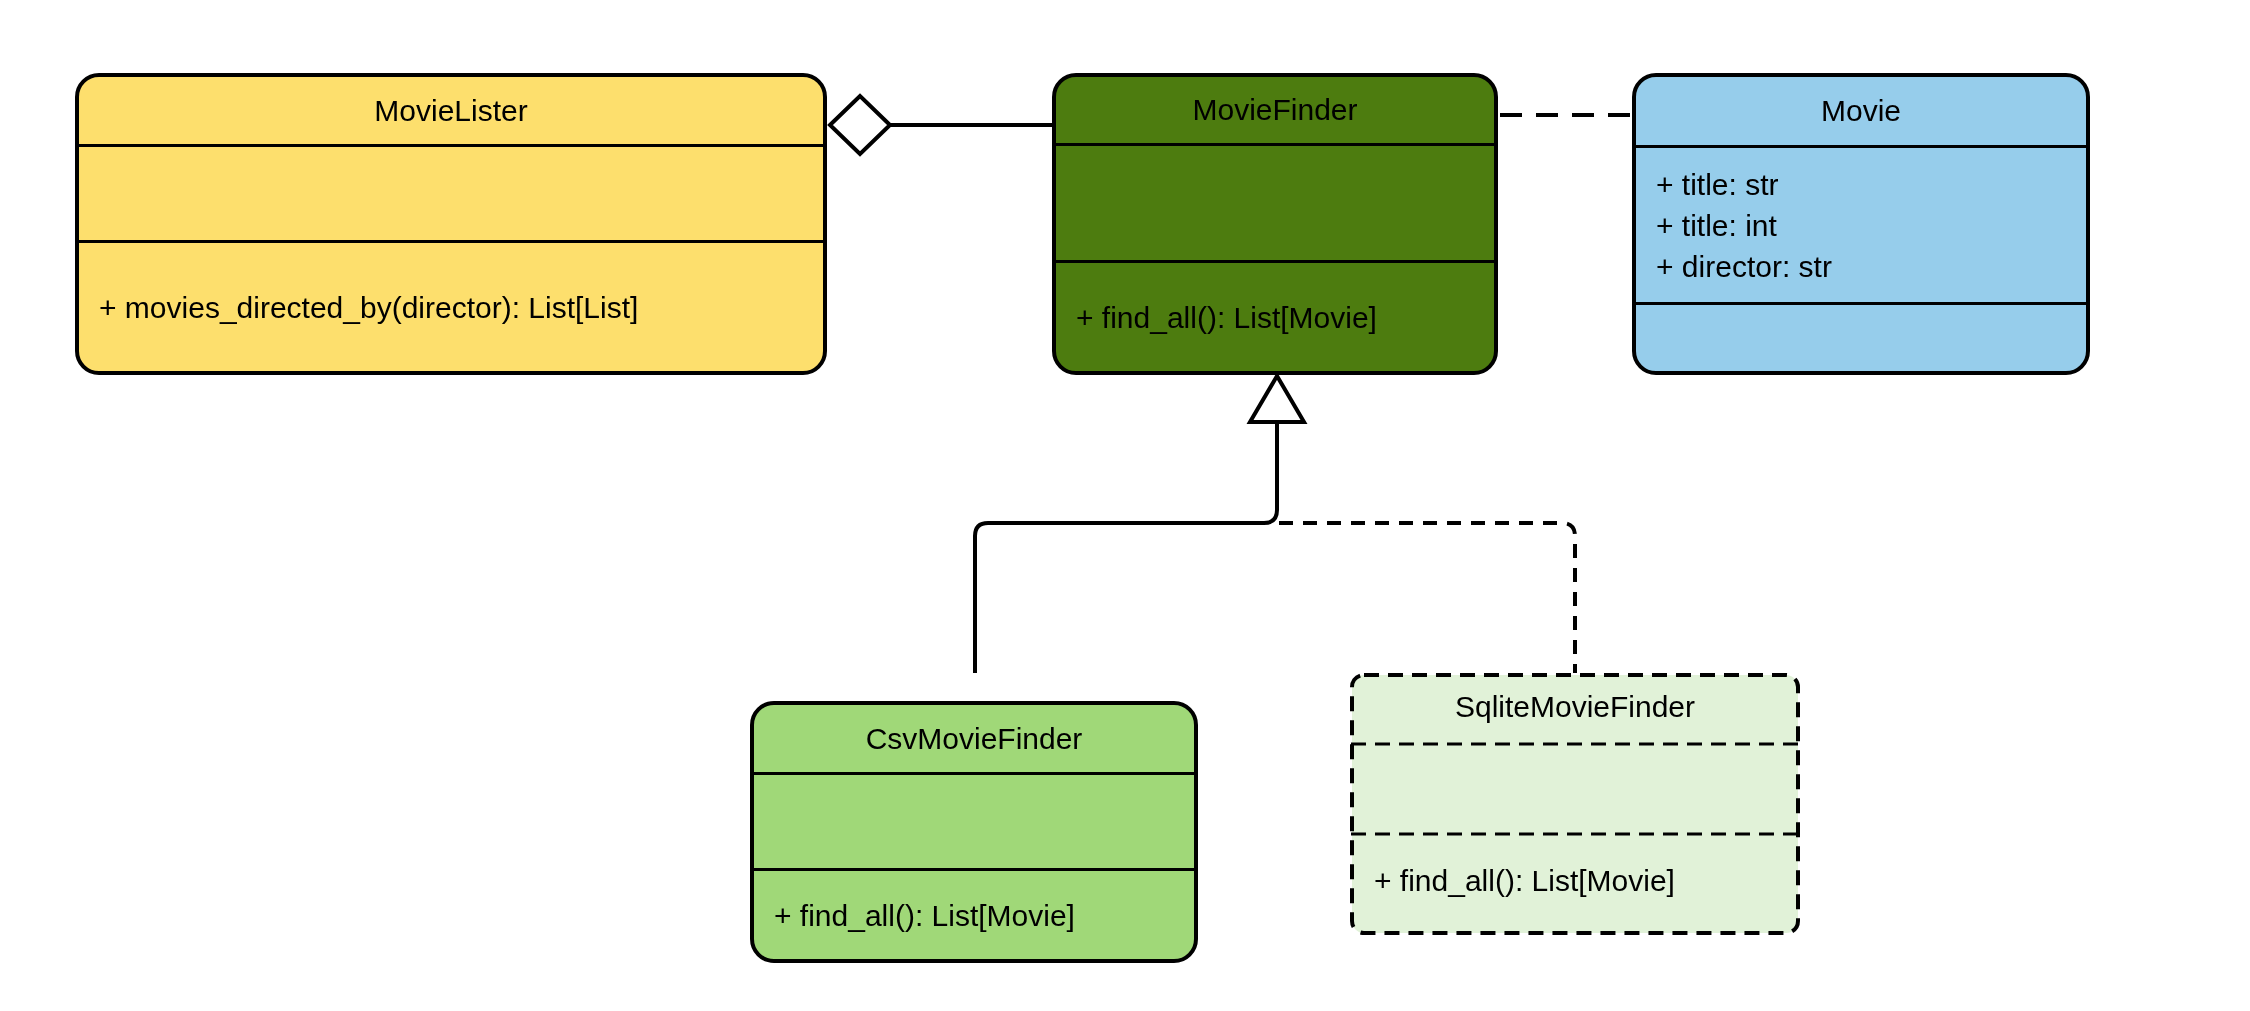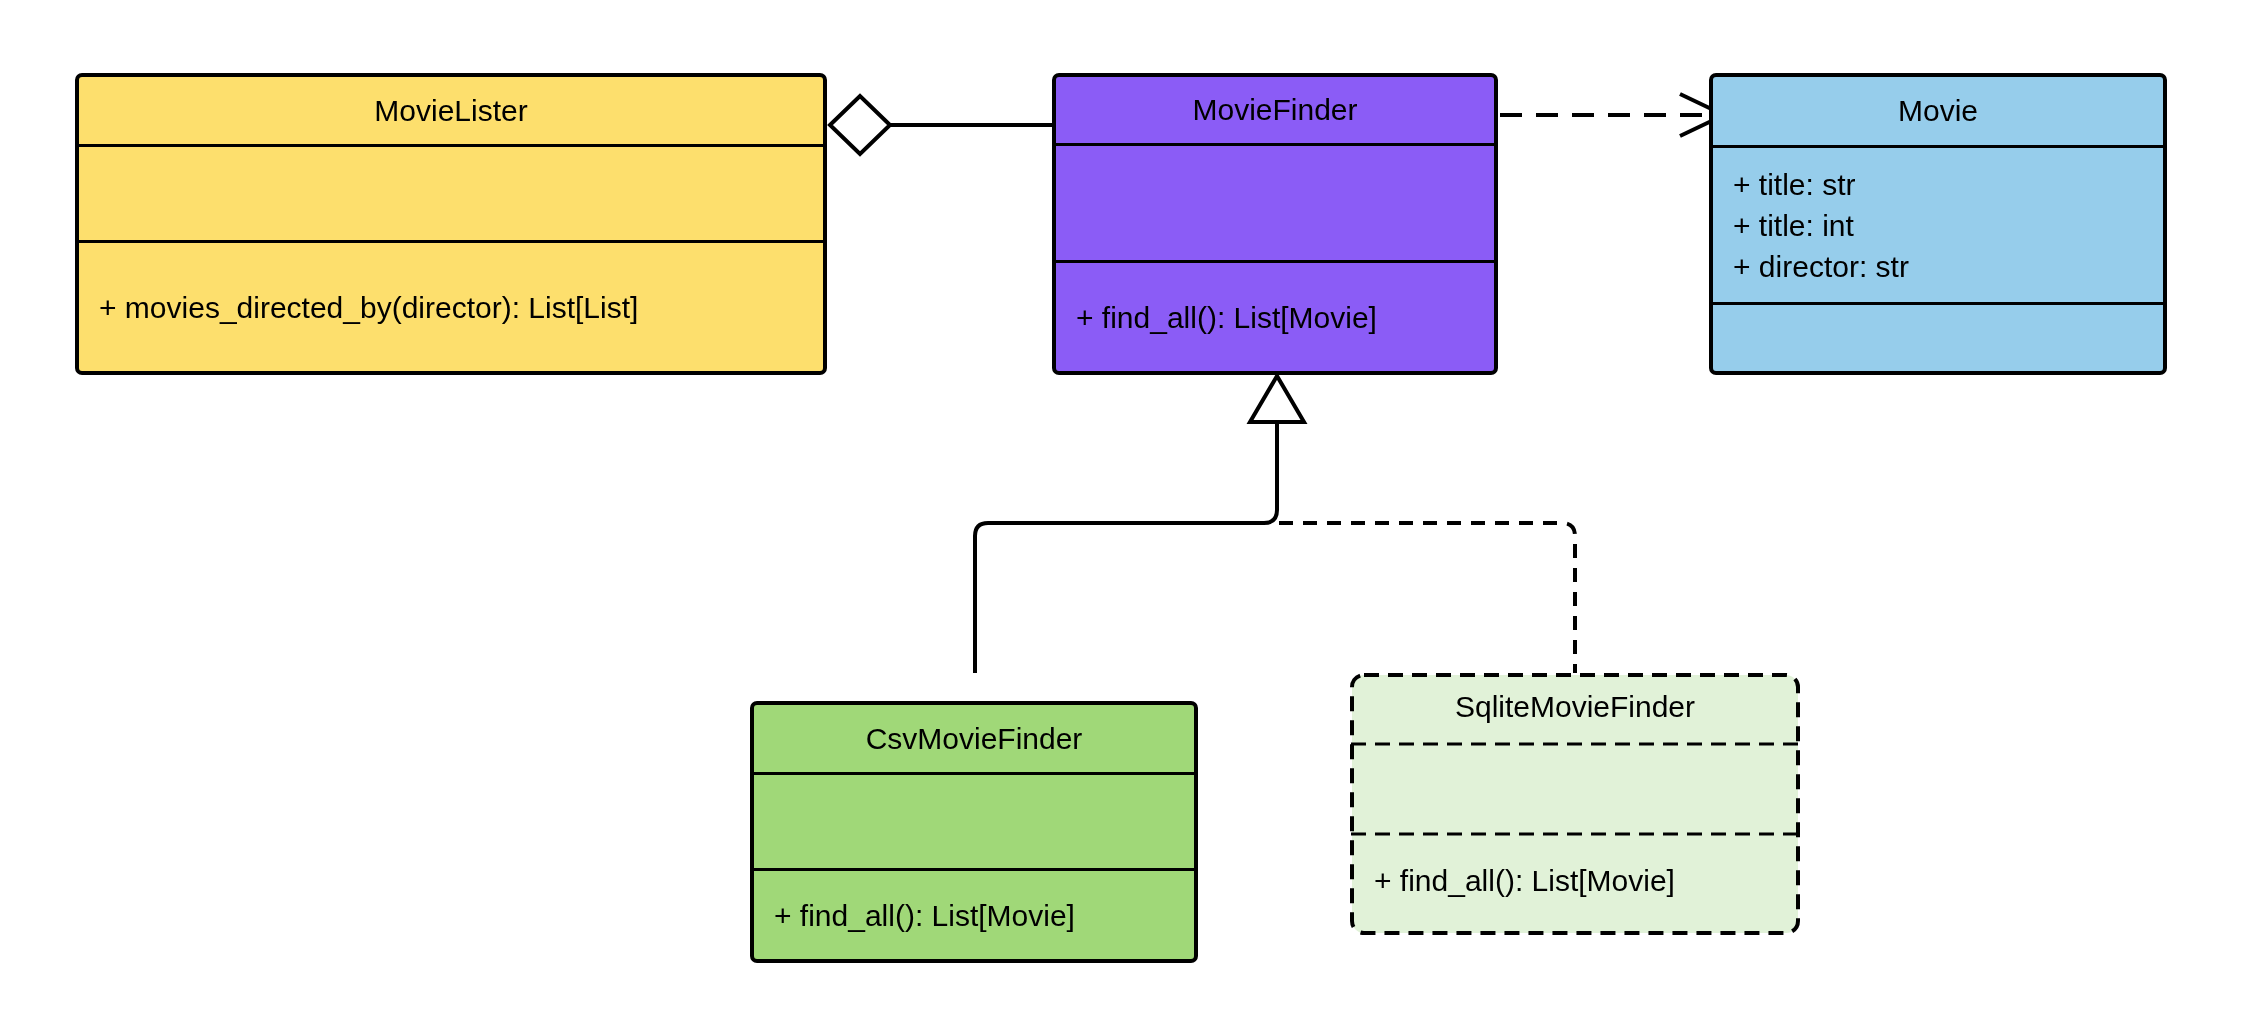--- a/index.html
+++ b/index.html
@@ -15,21 +15,21 @@
   svg.connectors {
     position: absolute;
     left: 0; top: 0;
     width: 2250px; height: 1011px;
     pointer-events: none;
   }
   .uml-class {
     position: absolute;
     box-sizing: border-box;
     border: 4px solid #000000;
-    border-radius: 7px;
+    border-radius: 24px;
     display: flex;
     flex-direction: column;
     overflow: hidden;
   }
   .uml-class.ghost {
     border-color: transparent;
     background: transparent;
   }
   .hdr {
     flex: 0 0 auto;
@@ -88,31 +88,31 @@
   <div class="uml-class" style="left: 75px; top: 73px; width: 752px; height: 302px; background-color: rgb(253, 223, 109);">
     <div class="hdr" style="height:67px">
       <span>MovieLister</span>
     </div>
     <div class="sec" style="height:96px"></div>
     <div class="sec grow">
       <div class="member">+ movies_directed_by(director): List[List]</div>
     </div>
   </div>
 
-  <div class="uml-class" style="left: 1052px; top: 73px; width: 446px; height: 302px; background-color: #8b5cf6;">
+  <div class="uml-class" style="left: 1052px; top: 73px; width: 446px; height: 302px; background-color: #4d7c0f;">
     <div class="hdr" style="height:66px">
       <span>MovieFinder</span>
     </div>
     <div class="sec" style="height:117px"></div>
     <div class="sec grow">
       <div class="member">+ find_all(): List[Movie]</div>
     </div>
   </div>
 
-  <div class="uml-class" style="left: 1709px; top: 73px; width: 458px; height: 302px; background-color: rgb(150, 205, 235);">
+  <div class="uml-class" style="left: 1632px; top: 73px; width: 458px; height: 302px; background-color: rgb(150, 205, 235);">
     <div class="hdr" style="height:68px">
       <span>Movie</span>
     </div>
     <div class="sec" style="height:157px">
       <div class="member">+ title: str</div>
       <div class="member">+ title: int</div>
       <div class="member">+ director: str</div>
     </div>
     <div class="sec grow"></div>
   </div>

